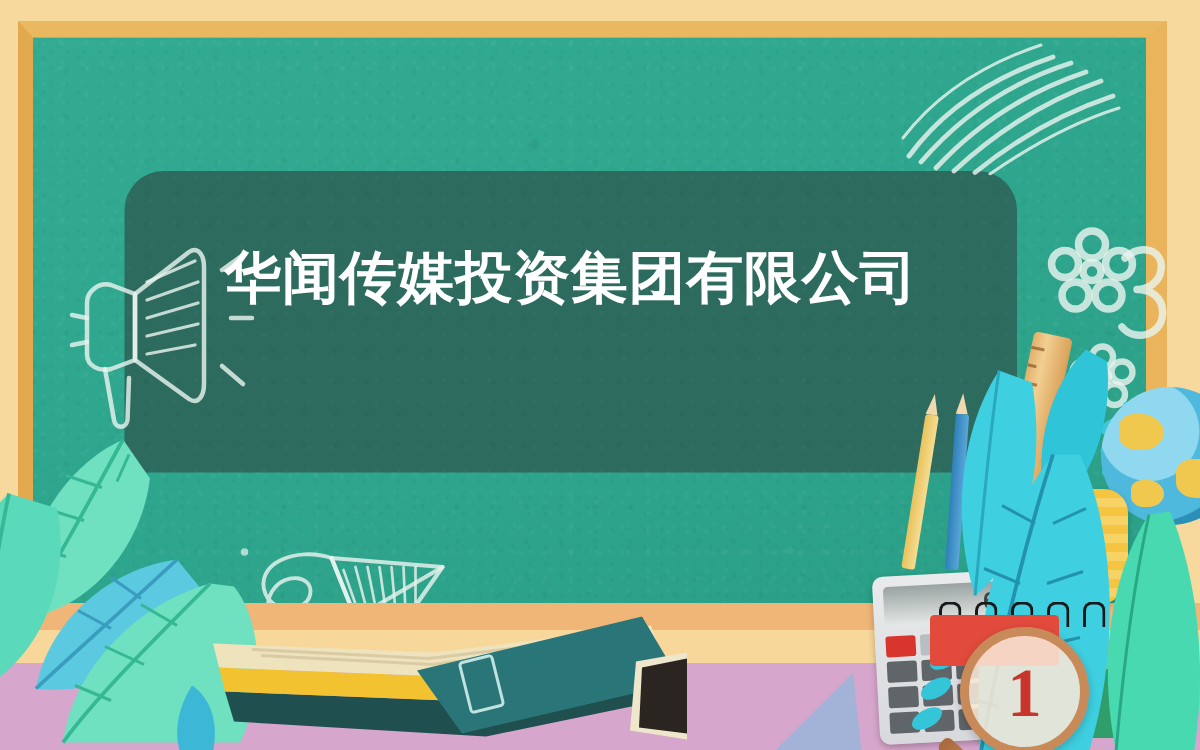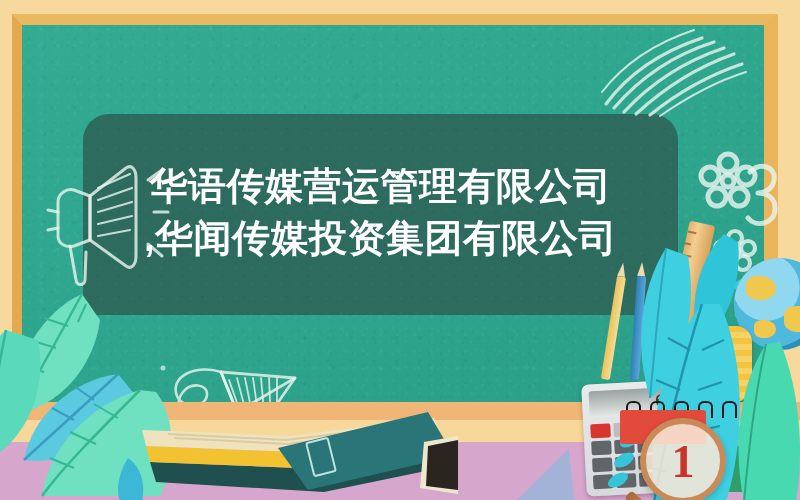--- a/index.html
+++ b/index.html
@@ -503,17 +503,16 @@
         <ellipse cx="12" cy="30" rx="9" ry="5" transform="rotate(-28 12 30)"></ellipse>
         <ellipse cx="34" cy="30" rx="9" ry="5" transform="rotate(28 34 30)"></ellipse>
         <ellipse cx="13" cy="44" rx="9" ry="5" transform="rotate(-28 13 44)"></ellipse>
         <ellipse cx="33" cy="44" rx="9" ry="5" transform="rotate(28 33 44)"></ellipse>
         <rect x="21" y="8" width="3" height="50" rx="1.5"></rect>
       </g>
     </svg>
   </div>
 
   <div class="headline">
-    <span class="l1">华语传媒营运管理有限公司</span>
-    <span class="l2">,华闻传媒投资集团有限公司</span>
+    <span class="l1">华闻传媒投资集团有限公司</span>
   </div>
 
 </div>
 
 </body></html>

